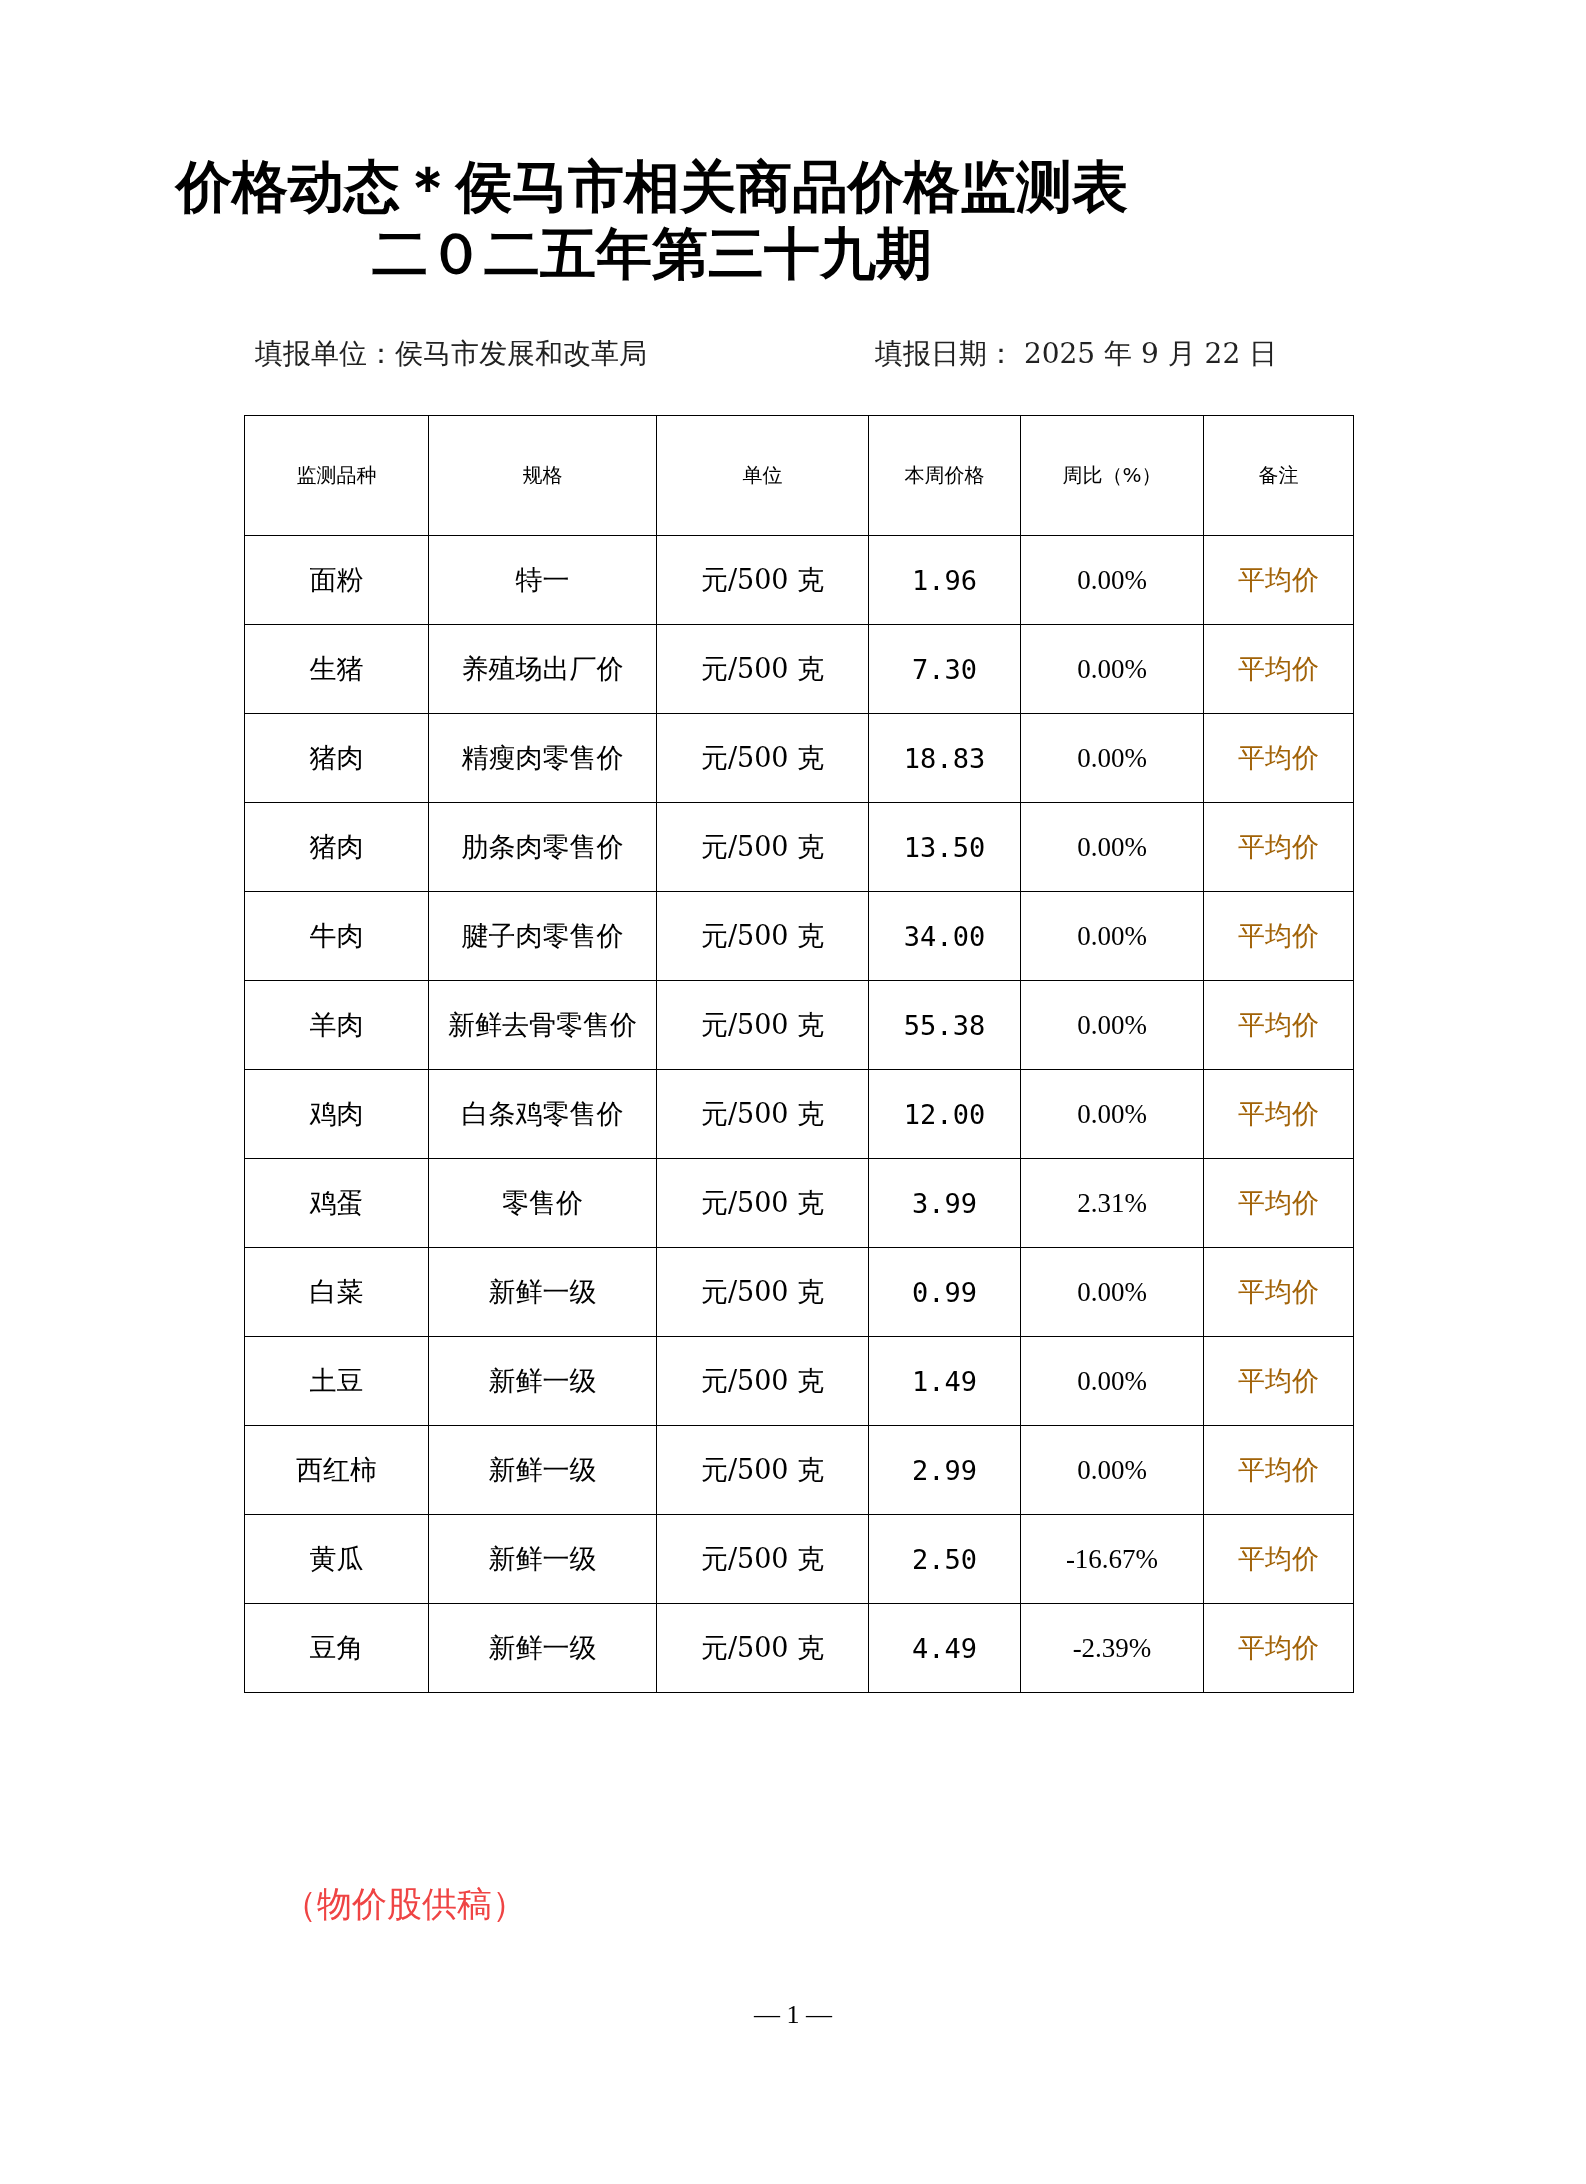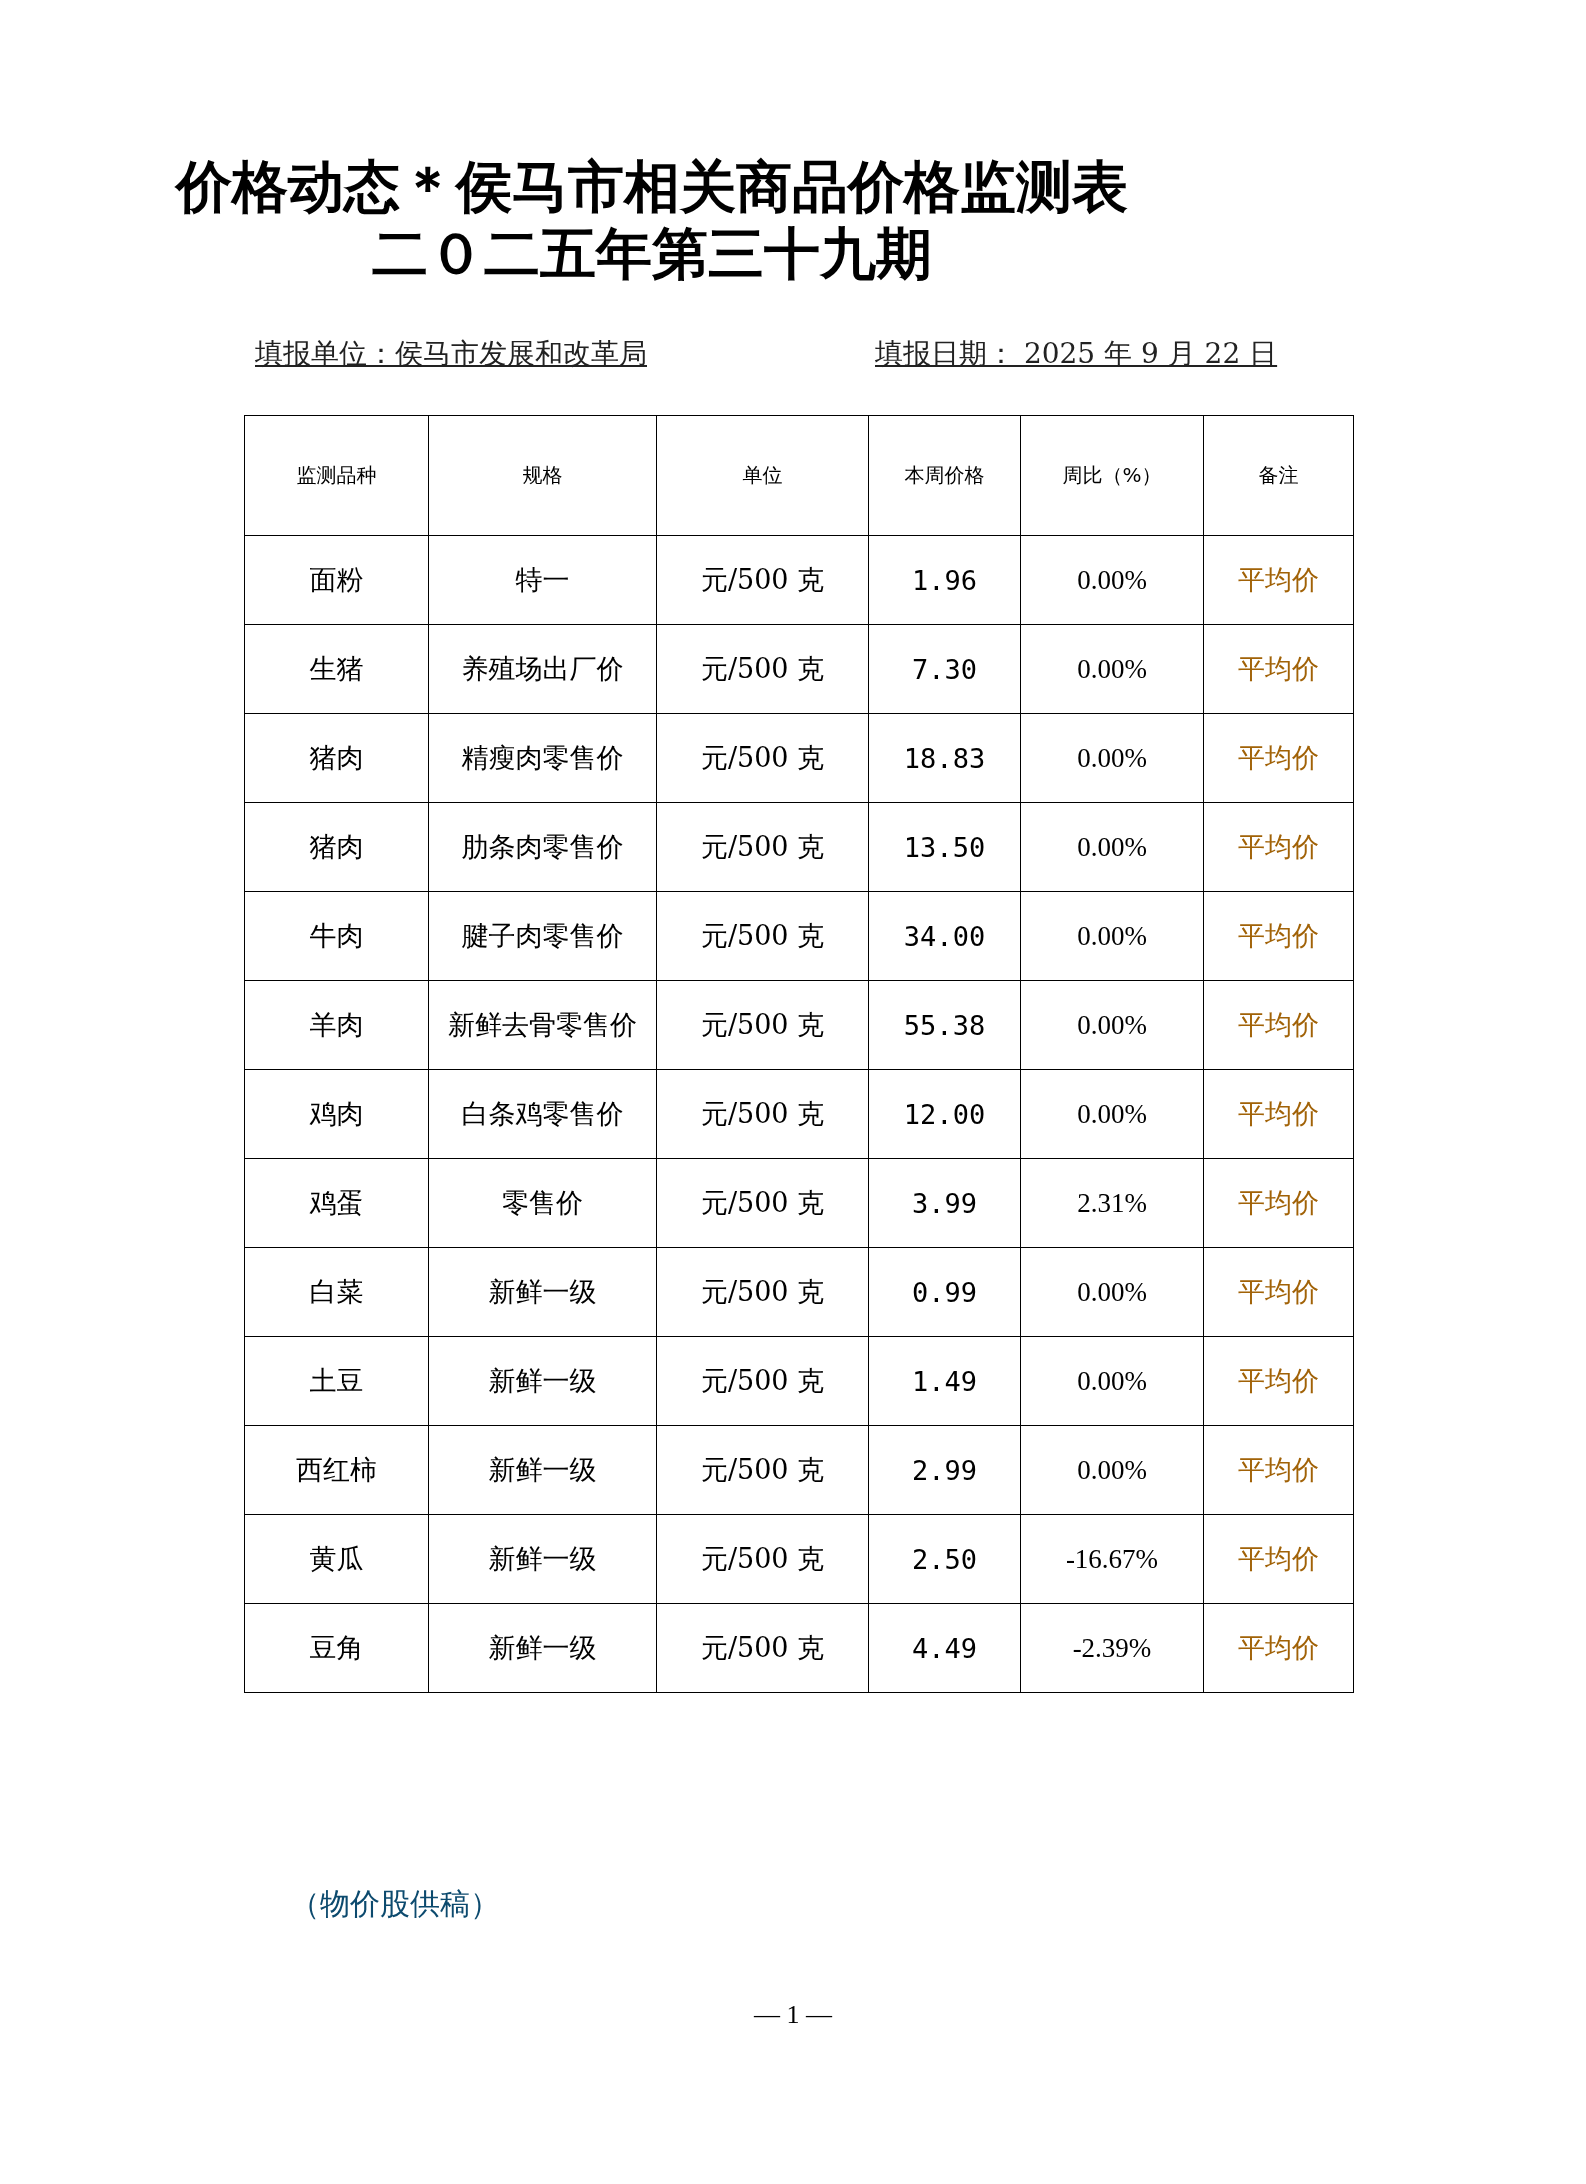--- a/index.html
+++ b/index.html
@@ -4,33 +4,33 @@
 <style>
   html, body { margin: 0; padding: 0; background: #ffffff; }
   body { width: 1586px; height: 2184px; position: relative; overflow: hidden;
          font-family: "DejaVu Serif", "Liberation Serif", serif; color: #000; }
   .title { position: absolute; left: 0; width: 1304px; text-align: center;
            font-family: "DejaVu Sans", "Liberation Sans", sans-serif; font-weight: bold;
            font-size: 56px; line-height: 64px; letter-spacing: 0px; }
   .title.l1 { top: 155px; }
   .title.l2 { top: 222px; }
   .info { position: absolute; top: 336px; font-size: 28px; line-height: 36px; color: #222;
-          font-family: "DejaVu Serif", "Liberation Serif", serif; text-decoration: underline; }
+          font-family: "DejaVu Serif", "Liberation Serif", serif; }
   .info.unit { left: 255px; }
   .info.date { left: 875px; }
   table.prices { position: absolute; left: 244px; top: 415px; border-collapse: collapse;
                  table-layout: fixed; width: 1109px; }
   table.prices td, table.prices th { border: 1.5px solid #000; text-align: center; vertical-align: middle;
                  padding: 0; font-weight: normal; font-size: 27px; }
   table.prices th { height: 119px; font-family: "DejaVu Sans", "Liberation Sans", sans-serif; font-size: 20px; }
   table.prices td { height: 88px; }
   td.num { font-family: "DejaVu Sans Mono", "Liberation Mono", monospace; font-size: 25px; }
   td.pct { font-family: "Liberation Serif", "DejaVu Serif", serif; font-size: 28px; }
   td.note { text-align: left; padding-left: 10px; font-size: 30px; color: #a16207; }
-  .source { position: absolute; left: 282px; top: 1884px; font-size: 30px; line-height: 40px; color: #0c4a6e; margin-left: 8px; }
+  .source { position: absolute; left: 282px; top: 1884px; font-size: 35px; line-height: 40px; color: #ef4444; }
   .pageno { position: absolute; left: 0; width: 1586px; top: 2000px; text-align: center; font-size: 26px;
             font-family: "Liberation Serif", "DejaVu Serif", serif; }
 </style>
 </head>
 <body>
 
 <div class="title l1">价格动态＊侯马市相关商品价格监测表</div>
 <div class="title l2">二０二五年第三十九期</div>
 
 <div class="info unit">填报单位：侯马市发展和改革局</div>

